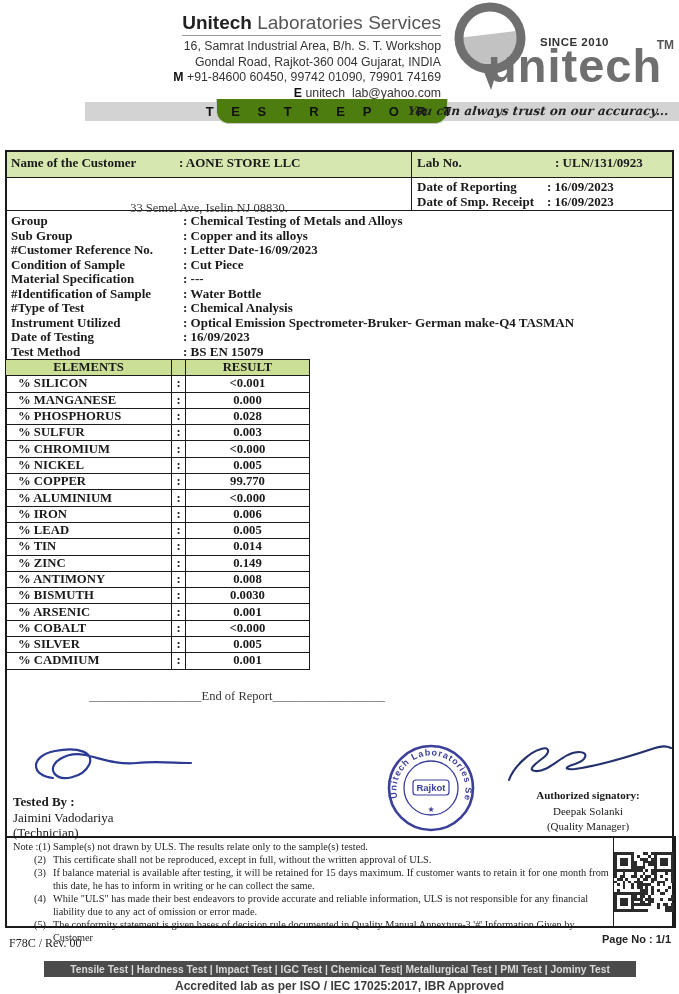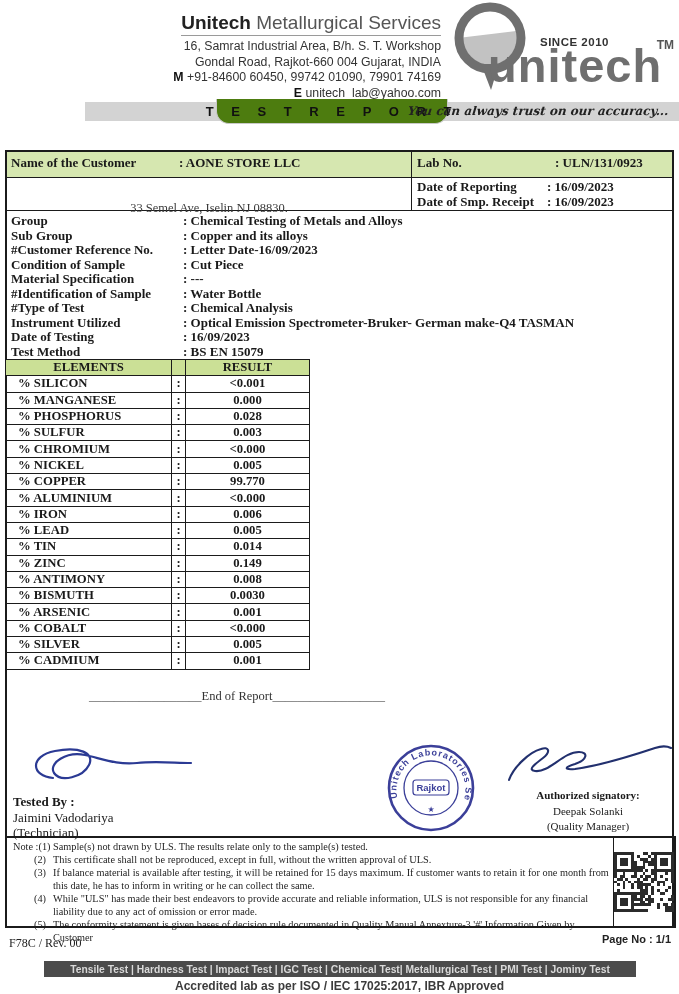--- a/index.html
+++ b/index.html
@@ -95,23 +95,23 @@
   .page-no{position:absolute;top:933px;right:8px;font-size:11px;font-weight:700;color:#222;font-family:"Liberation Sans",sans-serif}
   .services-bar{position:absolute;top:961px;left:44px;width:592px;height:16px;background:var(--footer-bar-bg);color:#d9d9d9;font-family:"Liberation Sans",sans-serif;font-weight:700;font-size:10.3px;display:flex;align-items:center;justify-content:center;white-space:nowrap}
   .accreditation{position:absolute;top:979px;left:0;width:679px;text-align:center;font-family:"Liberation Sans",sans-serif;font-weight:700;font-size:12px;color:#3c3c3c}
 </style>
 </head>
 <body>
 
 <div class="page">
 
   <div class="hdr-left">
-    <div class="company"><span class="co-bold">Unitech</span><span class="co-rest"> Metallurgical Services</span></div>
+    <div class="company"><span class="co-bold">Unitech</span><span class="co-rest"> Laboratories Services</span></div>
     <div class="addr">16, Samrat Industrial Area, B/h. S. T. Workshop</div>
-    <div class="addr">Gondal Road, Rajkot-660 004 Gujarat, INDIA</div>
+    <div class="addr">Gondal Road, Rajkot-360 004 Gujarat, INDIA</div>
     <div class="addr"><b>M</b> <span>+91-84600 60450, 99742 01090, 79901 74169</span></div>
     <div class="addr"><b>E</b> <span>unitech_lab@yahoo.com</span></div>
   </div>
 
   <div class="logo">
     <svg class="crucible" width="86" height="96" viewBox="0 0 86 96">
       <circle cx="42" cy="36" r="27" fill="#c2c2c2"></circle>
       <path d="M10,8 L76,8 L76,28 L10,36 Z" fill="#ffffff"></path>
       <circle cx="42" cy="36" r="31" fill="none" stroke="#6f6f6f" stroke-width="9"></circle>
       <path d="M33,62 L51,62 L43,88 Z" fill="#6f6f6f"></path>

